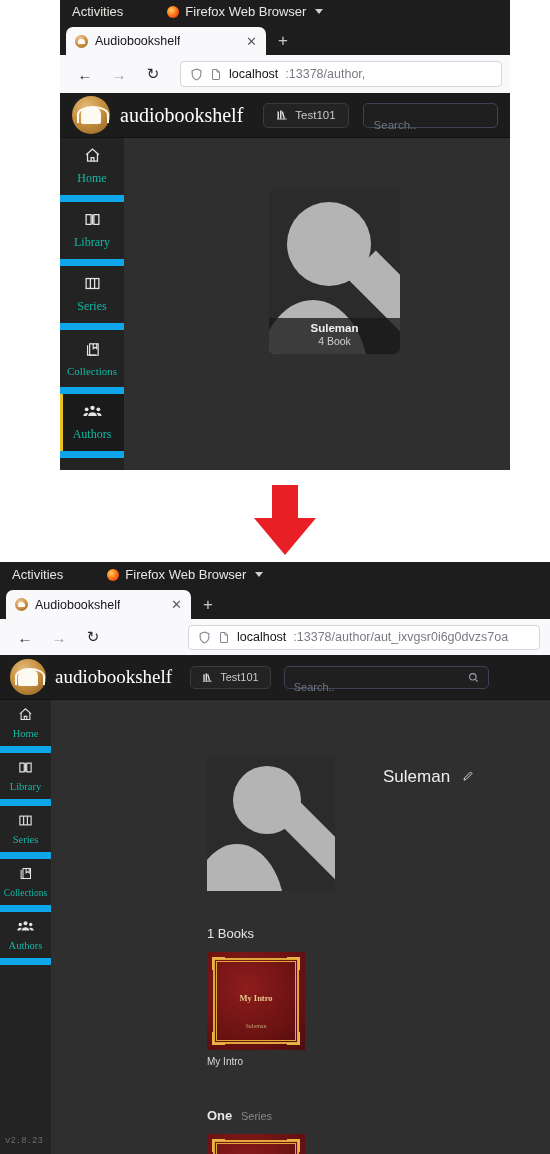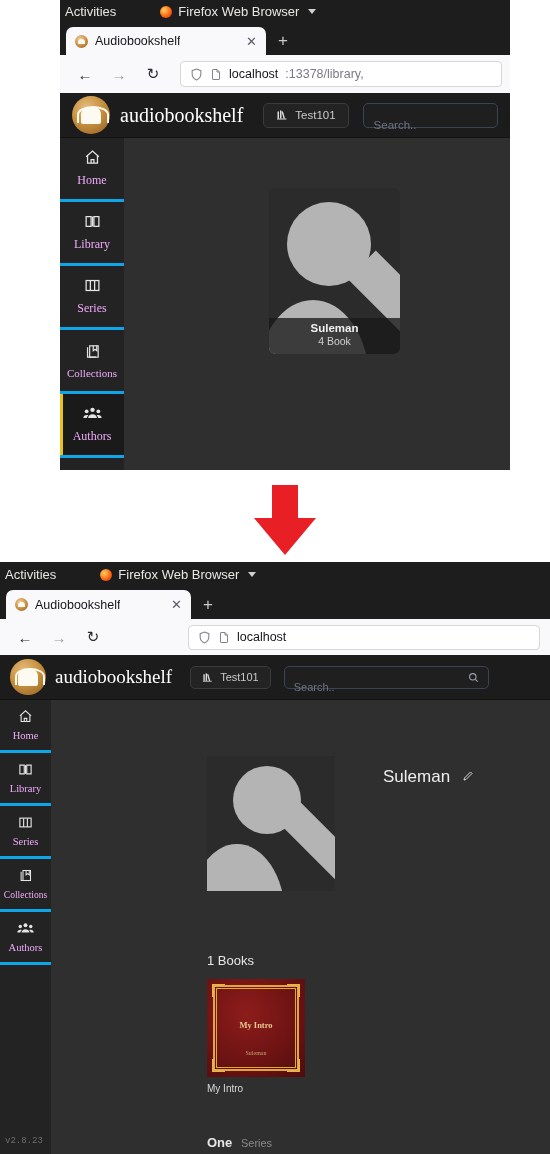--- a/index.html
+++ b/index.html
@@ -8,21 +8,21 @@
     background: #ffffff;
     font-family: "Liberation Sans", sans-serif;
     overflow: hidden;
   }
   .page { position: relative; width: 550px; height: 1154px; background:#fff; }
 
   
   .gnome-bar {
     background:#1d1d1d; color:#e8e6e3;
     display:flex; align-items:center; gap:14px;
-    font-size:12.5px; padding-left:5px;
+    font-size:12.5px; padding-left:12px;
   }
   .gnome-ff { display:flex; align-items:center; gap:6px; }
   .ff-logo-mini {
     width:12px; height:12px; border-radius:50%;
     background: radial-gradient(circle at 35% 35%, #ffd166 0%, #ff7a18 45%, #e8401a 80%);
     display:inline-block; position:relative;
   }
   .caret-down {
     width:0;height:0;border-left:4px solid transparent;border-right:4px solid transparent;
     border-top:5px solid #cfcfcf; display:inline-block; margin-left:3px;
@@ -86,21 +86,21 @@
   .search-pill {
     background:#1f1f1f; border:1px solid #3d4356; border-radius:5px;
     color:#6e7483; display:flex; align-items:center;
   }
   .search-pill .ph { flex:1;margin-top:20px; }
 
   .abs-body { display:flex; }
   .abs-side { background:#232323; display:flex; flex-direction:column; position:relative; }
   .side-item {
     display:flex; flex-direction:column; align-items:center; justify-content:center;
-    color:#f0abfc; border-bottom:3px solid #0ea5e9;
+    color:#14b8a6; border-bottom:7px solid #0ea5e9;
     font-family:"Liberation Serif", serif; position:relative;
   }
   .side-item .si-ico { color:#e4e4e4; line-height:1; }
   .side-item.active { background:#1a1a1a; }
   .side-item.active::before {
     content:""; position:absolute; left:0; top:0; bottom:0; width:3px; background:#e8c020;
   }
   .abs-main { background:#2f2f2f; flex:1; position:relative; overflow:hidden; }
   .abs-version { color:#6c6c6c; font-family:"Liberation Mono", monospace; }
 
@@ -141,21 +141,21 @@
   .book-cover .c-br { right:5%; bottom:5%; border-left:none; border-top:none; }
   .book-cover .bc-title {
     position:absolute; left:0; right:0; top:42%; text-align:center;
     color:#e8c98e; font-family:"Liberation Serif", serif; font-weight:bold;
   }
   .book-cover .bc-auth {
     position:absolute; left:0; right:0; top:72%; text-align:center;
     color:#c9a濃; color:#c0a06a; font-family:"Liberation Serif", serif;
   }
 
-  .sec-head { color:#e6e6e6;margin-top:27px; }
+  .sec-head { color:#e6e6e6; }
   .sec-head .muted { color:#8a8a8a; }
   .item-label { color:#d8d8d8; }
 
   
   .arrow-wrap { position:absolute; }
   .pencil { display:inline-block; color:#d8d8d8; }
 </style>
 </head>
 <body>
 
@@ -187,21 +187,21 @@
       <span class="navbtn">↻</span>
       <div class="urlbar" style="height:26px; margin-left:10px;">
         <svg class="shield" width="13" height="13" viewBox="0 0 24 24" fill="none" stroke="#5b5b66" stroke-width="2">
             <path d="M12 2l8 3v6c0 5-3.5 9-8 11-4.5-2-8-6-8-11V5l8-3z"></path>
           </svg>
         <svg class="pagedoc" width="12" height="13" viewBox="0 0 24 24" fill="none" stroke="#5b5b66" stroke-width="2">
             <path d="M14 2H6a1 1 0 00-1 1v18a1 1 0 001 1h12a1 1 0 001-1V7l-5-5z"></path>
             <path d="M14 2v5h5"></path>
           </svg>
         <span class="host">localhost</span>
-          <span class="rest">:13378/library,</span>
+          <span class="rest">:13378/author,</span>
       </div>
     </div>
 
     <div class="abs-header" style="height:45px; padding:0 12px;">
       <div class="abs-logo" style="width:38px;height:38px;"></div>
       <div class="abs-brand" style="font-size:20px; margin-left:10px;">audiobookshelf</div>
       <div class="lib-pill" style="height:25px; padding:0 12px; margin-left:20px; font-size:11.5px;">
         <svg class="lib-ico" width="12" height="12" viewBox="0 0 24 24" fill="#ddd">
             <rect x="3" y="5" width="3" height="14"></rect>
             <rect x="8" y="3" width="3" height="16"></rect>
@@ -319,20 +319,21 @@
       <span class="navbtn">↻</span>
       <div class="urlbar" style="height:25px; margin-left:78px; margin-right:2px;">
         <svg class="shield" width="13" height="13" viewBox="0 0 24 24" fill="none" stroke="#5b5b66" stroke-width="2">
             <path d="M12 2l8 3v6c0 5-3.5 9-8 11-4.5-2-8-6-8-11V5l8-3z"></path>
           </svg>
         <svg class="pagedoc" width="12" height="13" viewBox="0 0 24 24" fill="none" stroke="#5b5b66" stroke-width="2">
             <path d="M14 2H6a1 1 0 00-1 1v18a1 1 0 001 1h12a1 1 0 001-1V7l-5-5z"></path>
             <path d="M14 2v5h5"></path>
           </svg>
         <span class="host">localhost</span>
+          <span class="rest">:13378/author/aut_ixvgsr0i6g0dvzs7oa</span>
       </div>
     </div>
 
     <div class="abs-header" style="height:45px; padding:0 10px;">
       <div class="abs-logo" style="width:36px;height:36px;"></div>
       <div class="abs-brand" style="font-size:19px; margin-left:9px;">audiobookshelf</div>
       <div class="lib-pill" style="height:23px; padding:0 11px; margin-left:18px; font-size:11px;">
         <svg class="lib-ico" width="11" height="11" viewBox="0 0 24 24" fill="#ddd">
             <rect x="3" y="5" width="3" height="14"></rect>
             <rect x="8" y="3" width="3" height="16"></rect>

